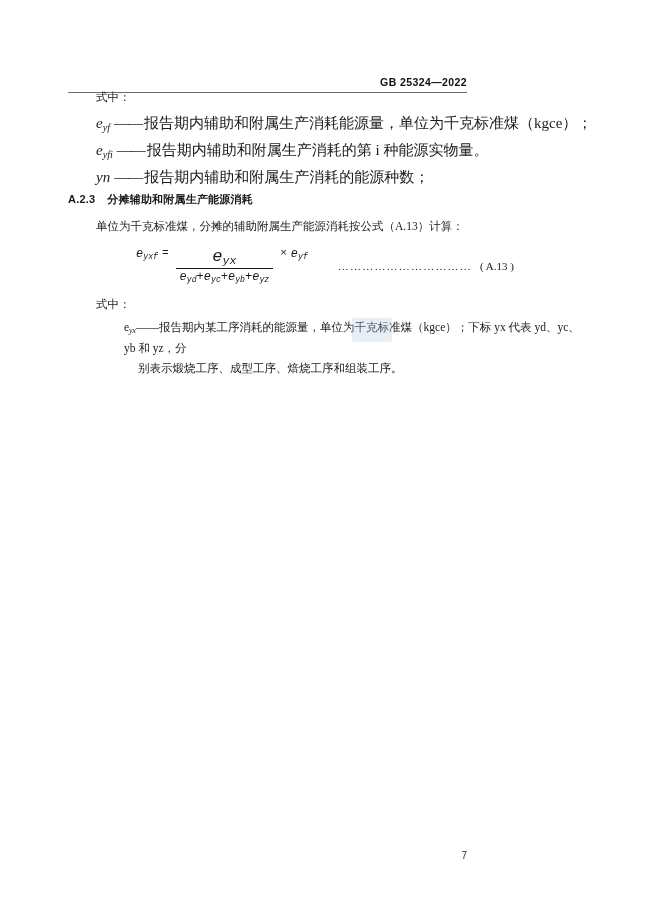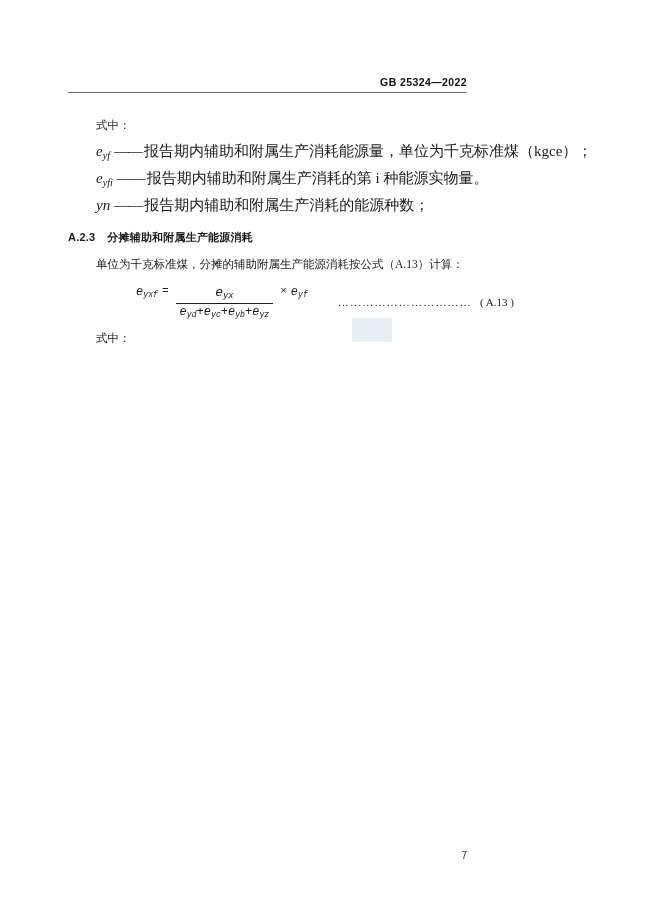--- a/index.html
+++ b/index.html
@@ -38,21 +38,21 @@
     top: 92px;
     left: 68px;
     right: 68px;
     border-top: 1px solid #6b6b6b;
     height: 0;
   }
   
   .content {
     position: absolute;
     left: 68px;
-    top: 116px;
+    top: 88px;
     width: 514px;
   }
   .para {
     font-size: 11.5px;
     line-height: 1.72;
     margin: 0;
     color: #1b1b1b;
   }
   .indent-body { padding-left: 28px; }
   .deflist {
@@ -75,21 +75,21 @@
   }
   sub {
     font-size: 0.68em;
     vertical-align: -0.28em;
     font-style: italic;
   }
   .sec-head {
     font-family: "Liberation Sans", sans-serif;
     font-weight: bold;
     font-size: 11px;
-    margin: 12px 0 10px 0;
+    margin: 2px 0 10px 0;
     letter-spacing: 0.2px;
   }
   .sec-head .num { margin-right: 12px; }
   .formula-row {
     display: flex;
     align-items: center;
     justify-content: center;
     margin: 10px 0 10px 0;
     font-size: 11px;
     position: relative;
@@ -103,21 +103,21 @@
   .eqsign { margin: 0 4px; }
   .frac {
     display: inline-flex;
     flex-direction: column;
     align-items: center;
     vertical-align: middle;
     margin: 0 3px;
   }
   .frac .num-part {
     font-style: italic;
-    font-size: 13px;
+    font-size: 17px;
     padding: 0 4px 1px 4px;
   }
   .frac .bar {
     border-top: 1px solid #1b1b1b;
     width: 100%;
     height: 0;
   }
   .frac .den-part {
     font-style: italic;
     font-size: 12px;
@@ -204,20 +204,24 @@
         <span class="times">×</span>
         <span class="lhs">e<sub>yf</sub></span>
       </span>
       <span class="dots">……………………………</span>
       <span class="eqnum">( A.13 )</span>
     </div>
 
     <p class="para indent-body">式中：</p>
 
     <div class="deflist">
+      <div class="wrapdef">
+        <span class="sym">e<sub>yx</sub></span><span class="dash">——</span><span>报告期内某工序消耗的能源量，单位为千克标准煤（kgce）；下标 yx 代表 yd、yc、yb 和 yz，分</span>
+        <span class="cont-indent">别表示煅烧工序、成型工序、焙烧工序和组装工序。</span>
+      </div>
     </div>
 
   </div>
 
   <div class="watermark"></div>
 
   <div class="footer-pagenum">7</div>
 
 </div>
 

